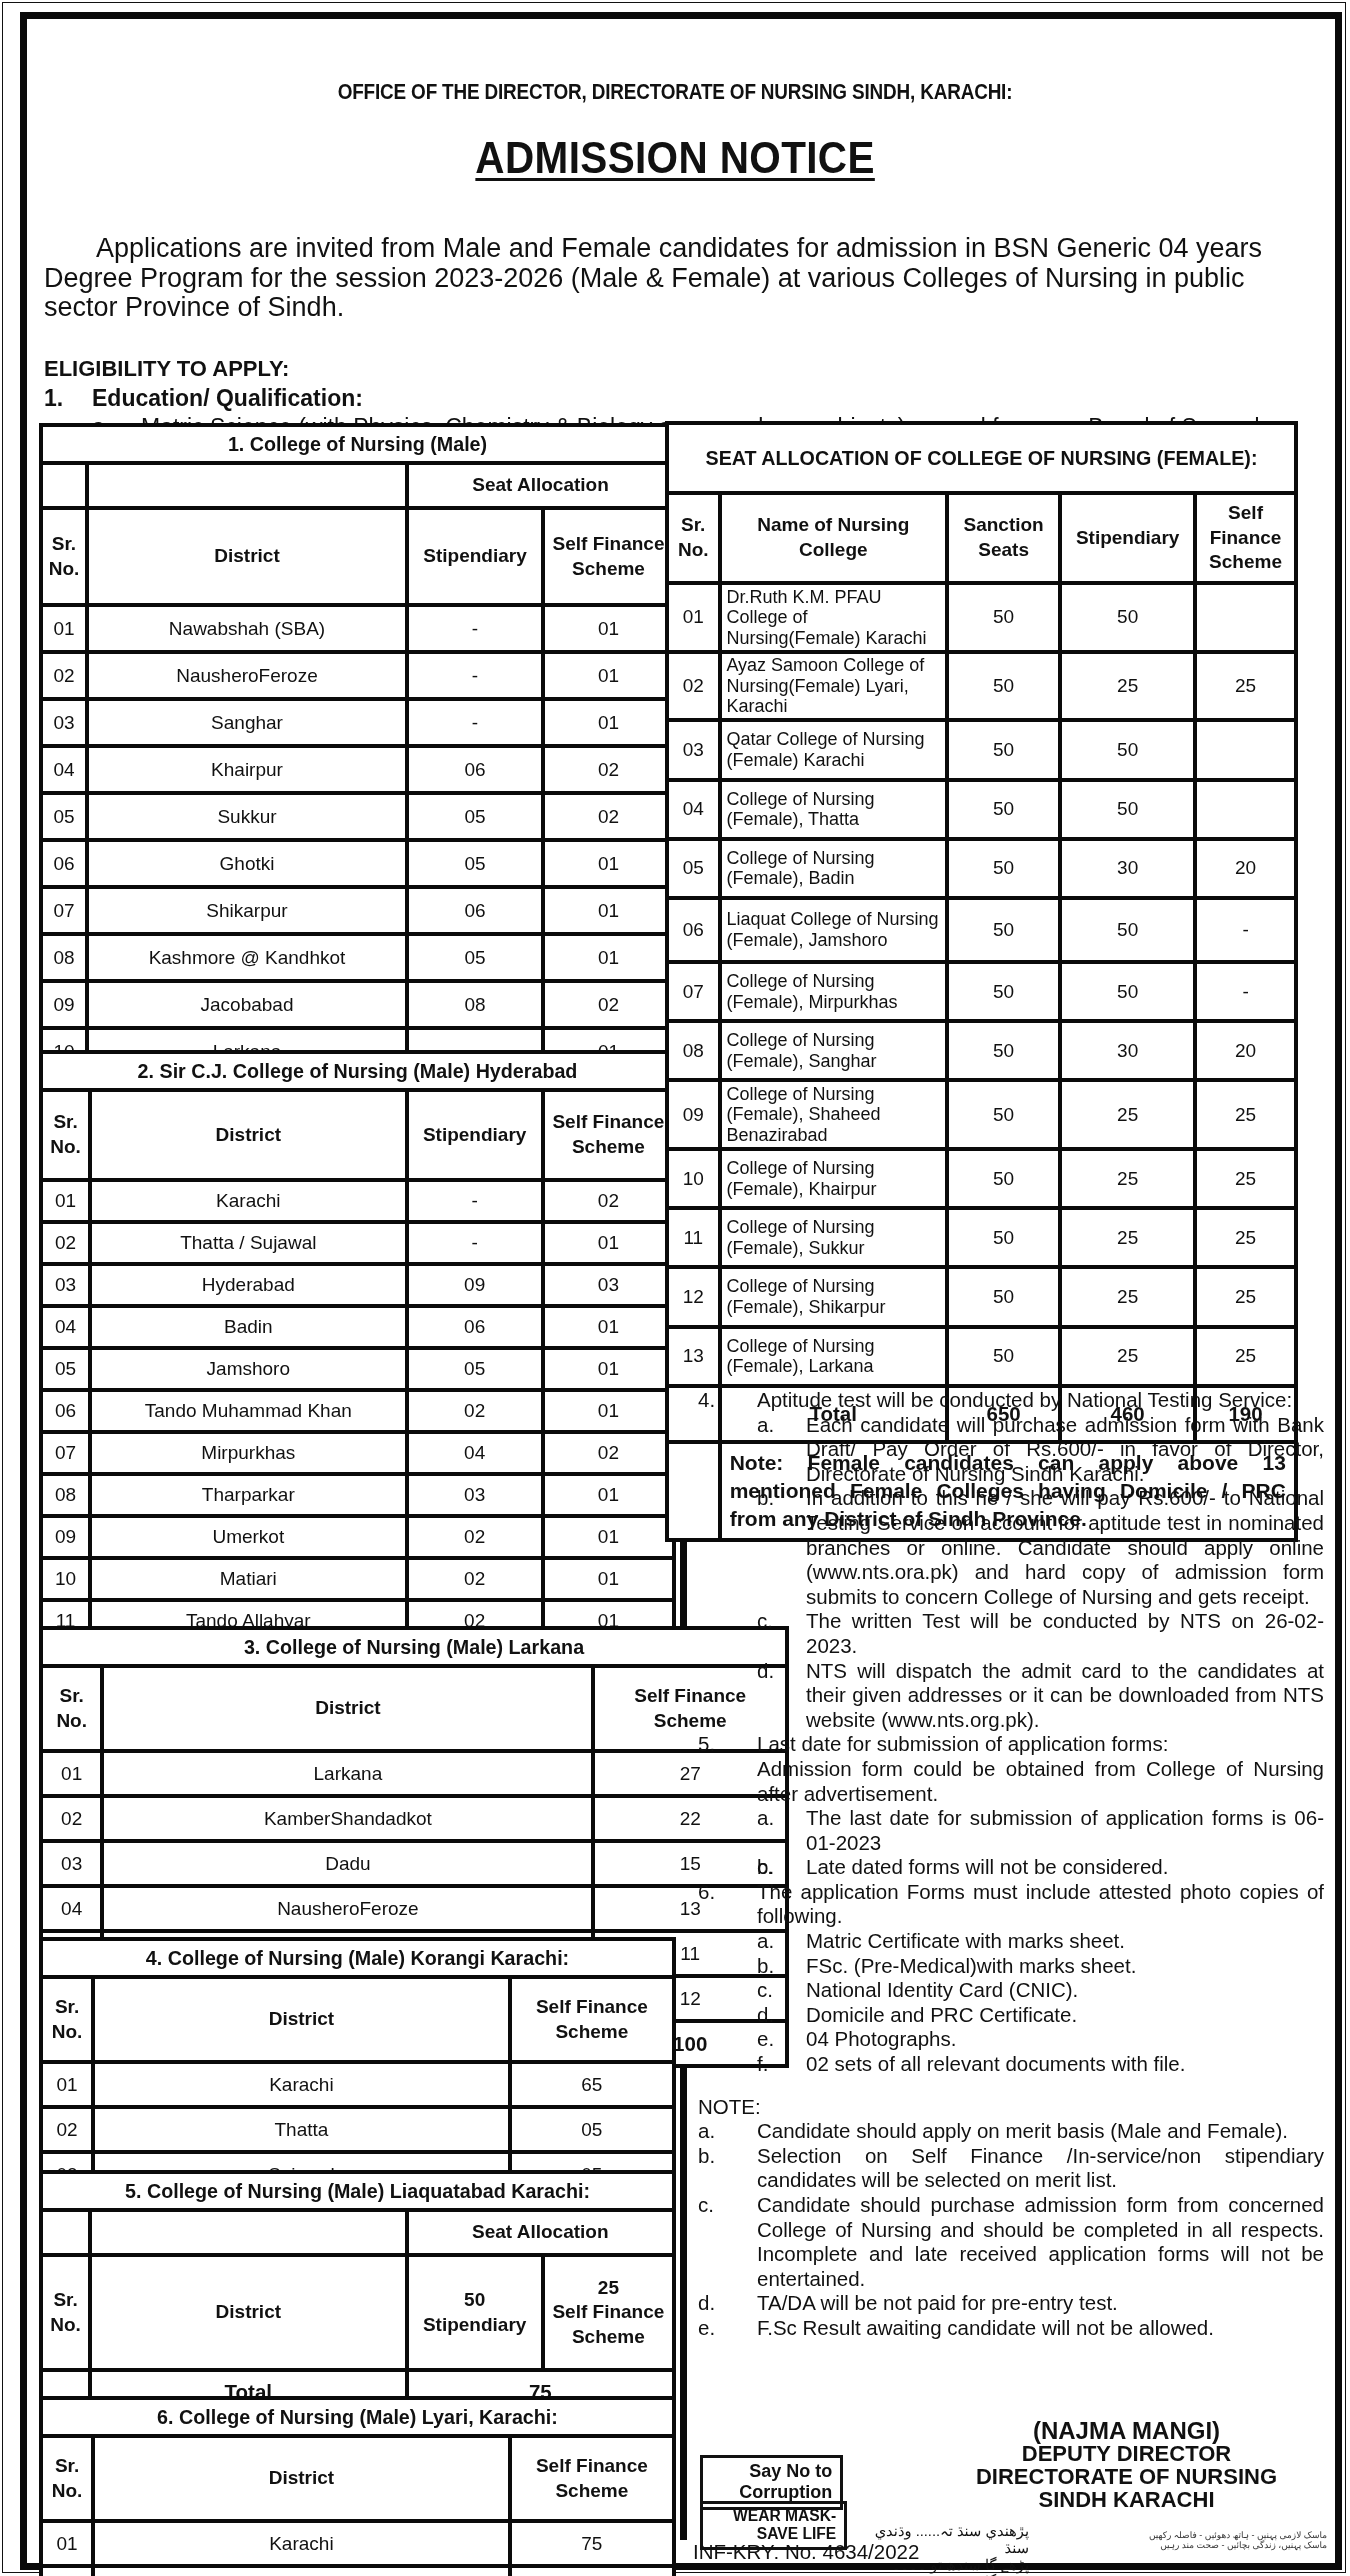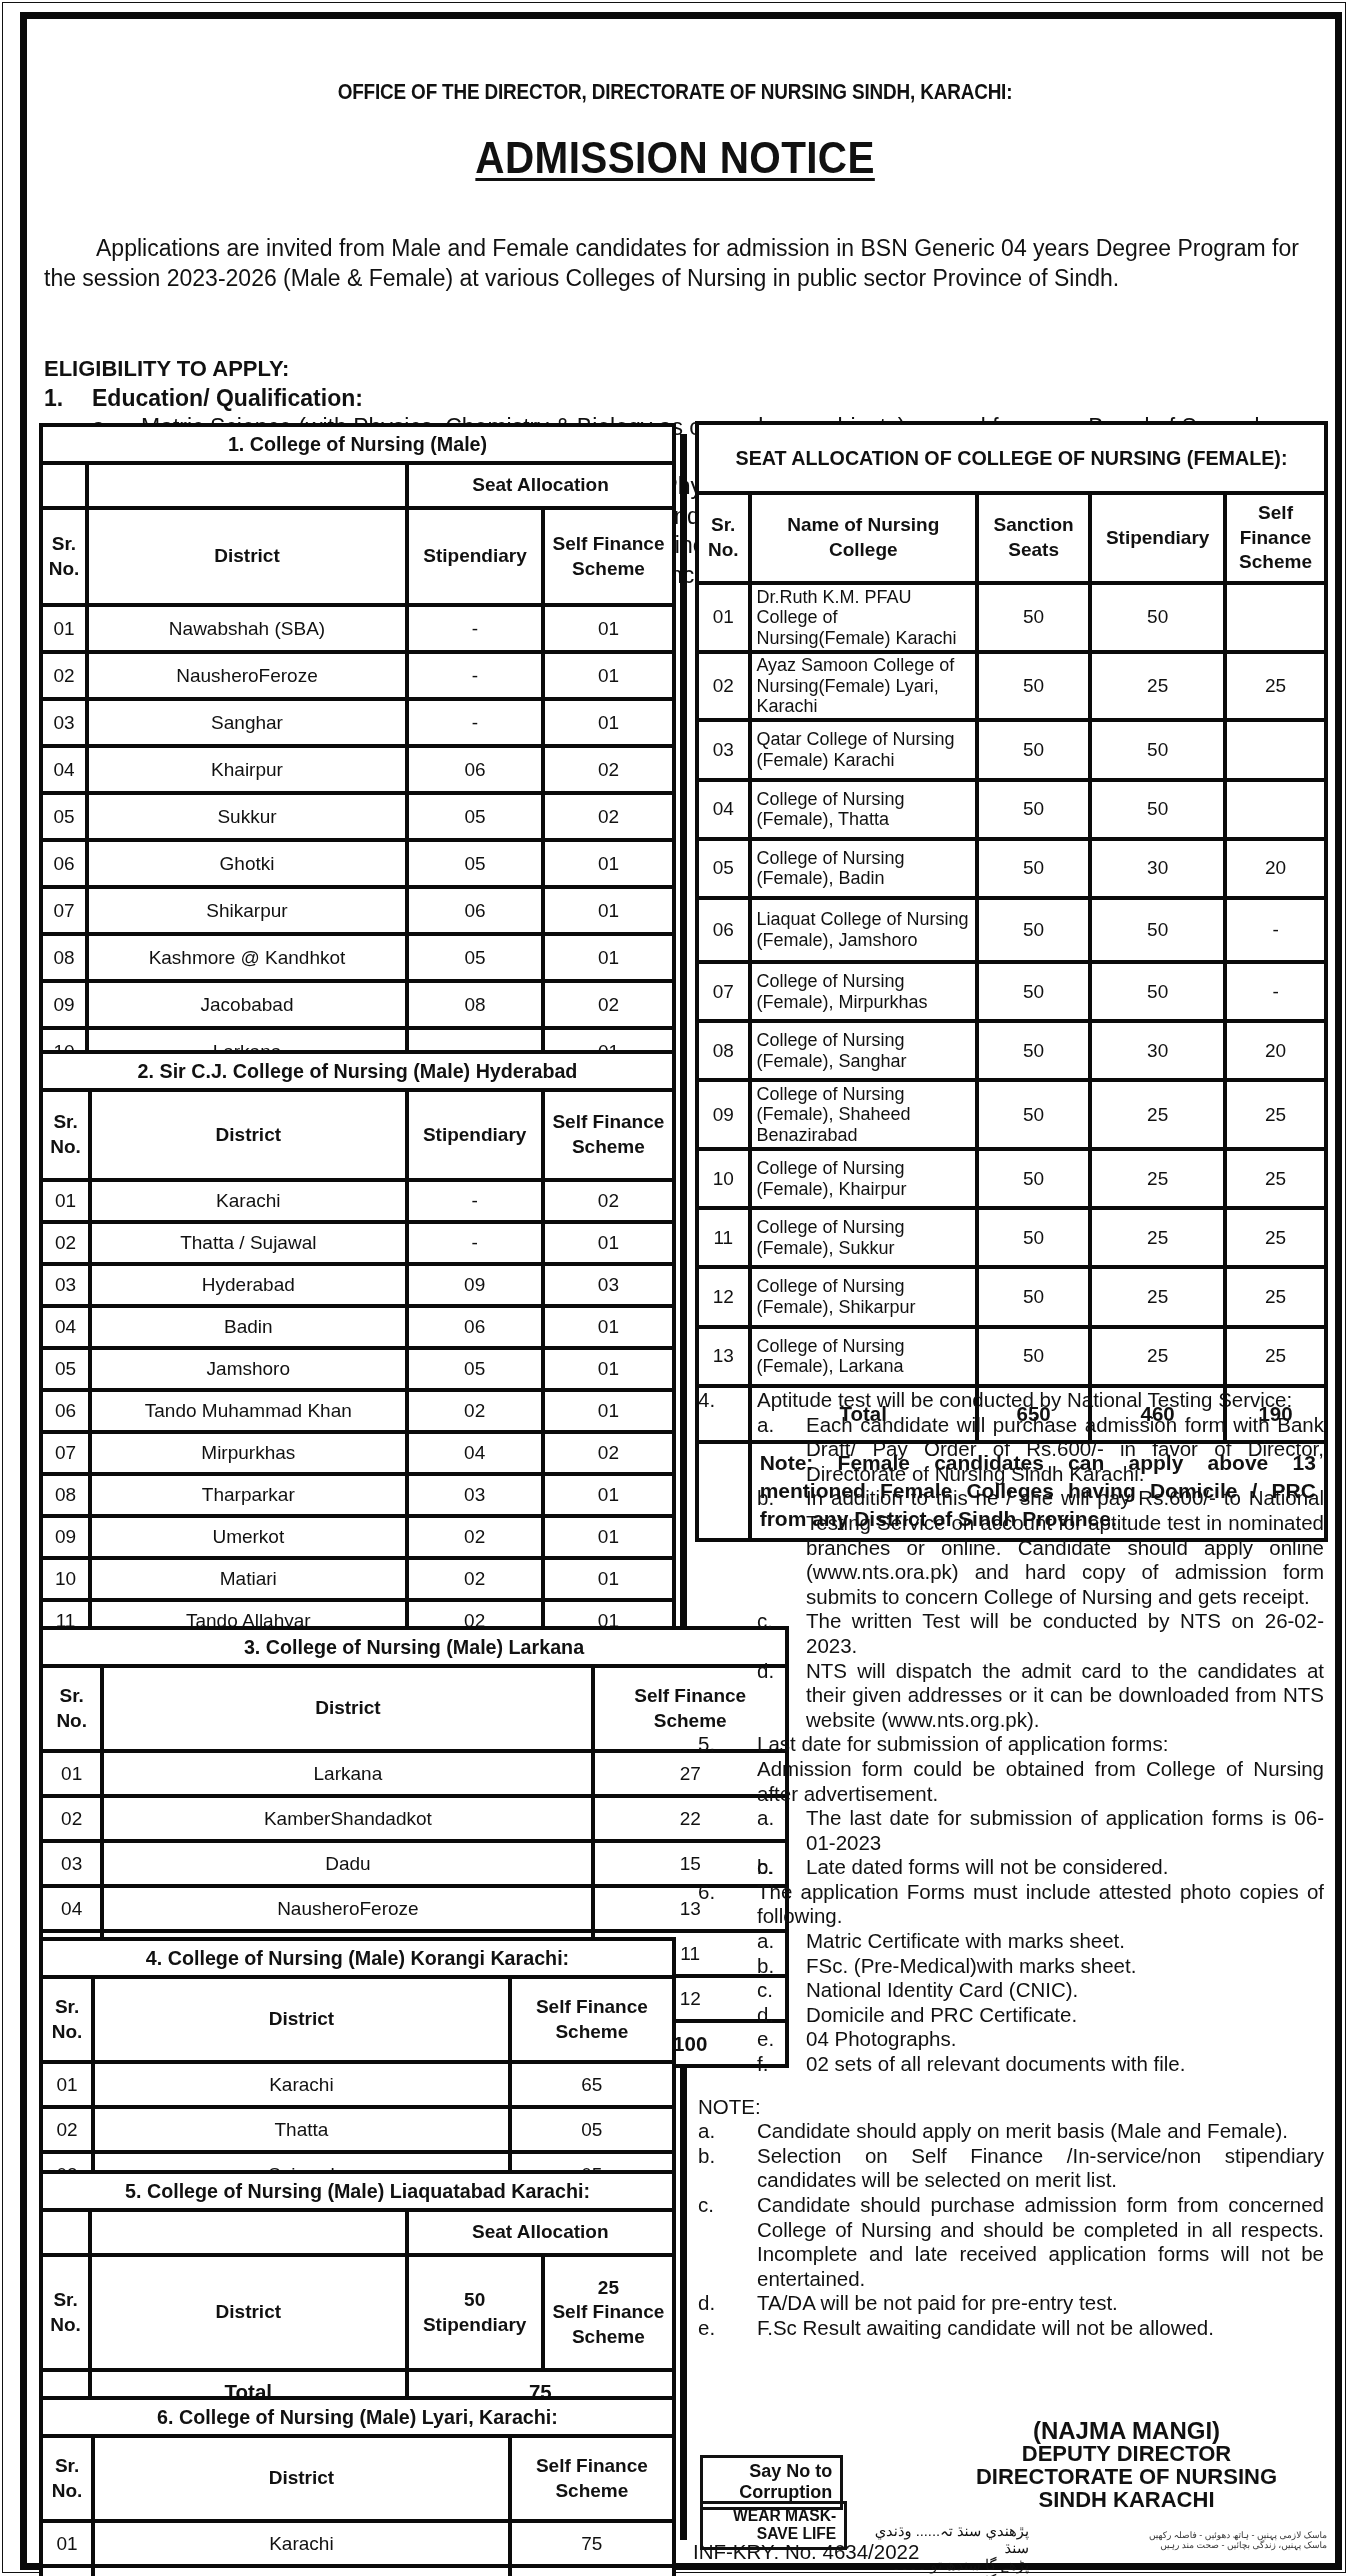--- a/index.html
+++ b/index.html
@@ -2,21 +2,21 @@
 <html style="font-size:13px"><head>
 <meta charset="utf-8">
 <style>
   html, body { margin:0; padding:0; background:#ffffff; }
   body { width:1350px; height:2576px; position:relative; overflow:hidden; font-family:"Liberation Sans", sans-serif; color:#111; }
   .outer { position:absolute; left:1.6px; top:1.6px; width:1344px; height:2571px; border:1.6px solid #111; box-sizing:border-box; }
   .frame { position:absolute; left:19.7px; top:11.5px; width:1322px; height:2558px; border:7.4px solid #0a0a0a; box-sizing:border-box; }
   .hdr1 { position:absolute; left:0; width:1350px; top:79px; text-align:center; font-weight:bold; font-size:22px; letter-spacing:-0.2px; transform:scaleX(0.86); transform-origin:center; }
   .hdr2 { position:absolute; left:0; width:1350px; top:133px; text-align:center; font-weight:bold; font-size:44px; letter-spacing:0.4px; }
   .hdr2 span { text-decoration:underline; text-decoration-thickness:3.3px; text-underline-offset:4.9px; transform:scaleX(0.92); display:inline-block; }
-  .intro { position:absolute; left:44px; width:1278px; top:234px; font-size:23px; line-height:29.5px; }
+  .intro { position:absolute; left:44px; width:1278px; top:234px; font-size:27px; line-height:29.5px; }
   .intro .ind { display:inline-block; width:52px; }
   .elig { position:absolute; left:44px; width:1278px; top:354px; font-size:23px; line-height:29.5px; }
   .elig .ttl { font-weight:bold; font-size:22px; }
   .elig .row { position:relative; padding-left:48px; }
   .elig .num { position:absolute; left:0; font-weight:bold; }
   .elig .sub { position:relative; padding-left:49px; }
   .elig .sub .let { position:absolute; left:0; }
   b { font-weight:bold; }
 
   .divider { position:absolute; left:680px; top:434px; width:6.6px; height:2106px; background:#0a0a0a; }
@@ -32,21 +32,21 @@
   #t2 { left:39px; top:1050px; width:637px; }
   #t3 { left:39px; top:1626px; width:750px; }
   #t4 { left:39px; top:1937px; width:637px; }
   #t5 { left:39px; top:2170px; width:637px; }
   #t6 { left:39px; top:2396px; width:637px; }
   #t2 td { height:38px; }
   #t3 td, #t4 td { height:41px; }
   #t5 td { height:39px; }
   #t6 td { height:41px; }
 
-  #tf { left:695px; top:421px; width:633px; font-size:19px; }
+  #tf { left:665px; top:421px; width:633px; font-size:19px; }
   #tf td { height:52px; }
   #tf td.nm { text-align:left; line-height:20.5px; font-size:18px; padding:1.6px 4.9px; }
   #tf .cap { font-size:19.7px; line-height:23px; height:66px; }
   #tf .note { text-align:justify; font-weight:bold; font-size:21px; line-height:28px; padding:4.9px 8.2px; text-align-last:left; }
 
   .rtext { position:absolute; left:698px; width:626px; font-size:20.5px; line-height:24.6px; text-align:justify; }
   .rtext .l1 { position:relative; padding-left:59px; }
   .rtext .l1 .n { position:absolute; left:0; }
   .rtext .l2 { position:relative; padding-left:108px; }
   .rtext .l2 .n { position:absolute; left:59px; }

